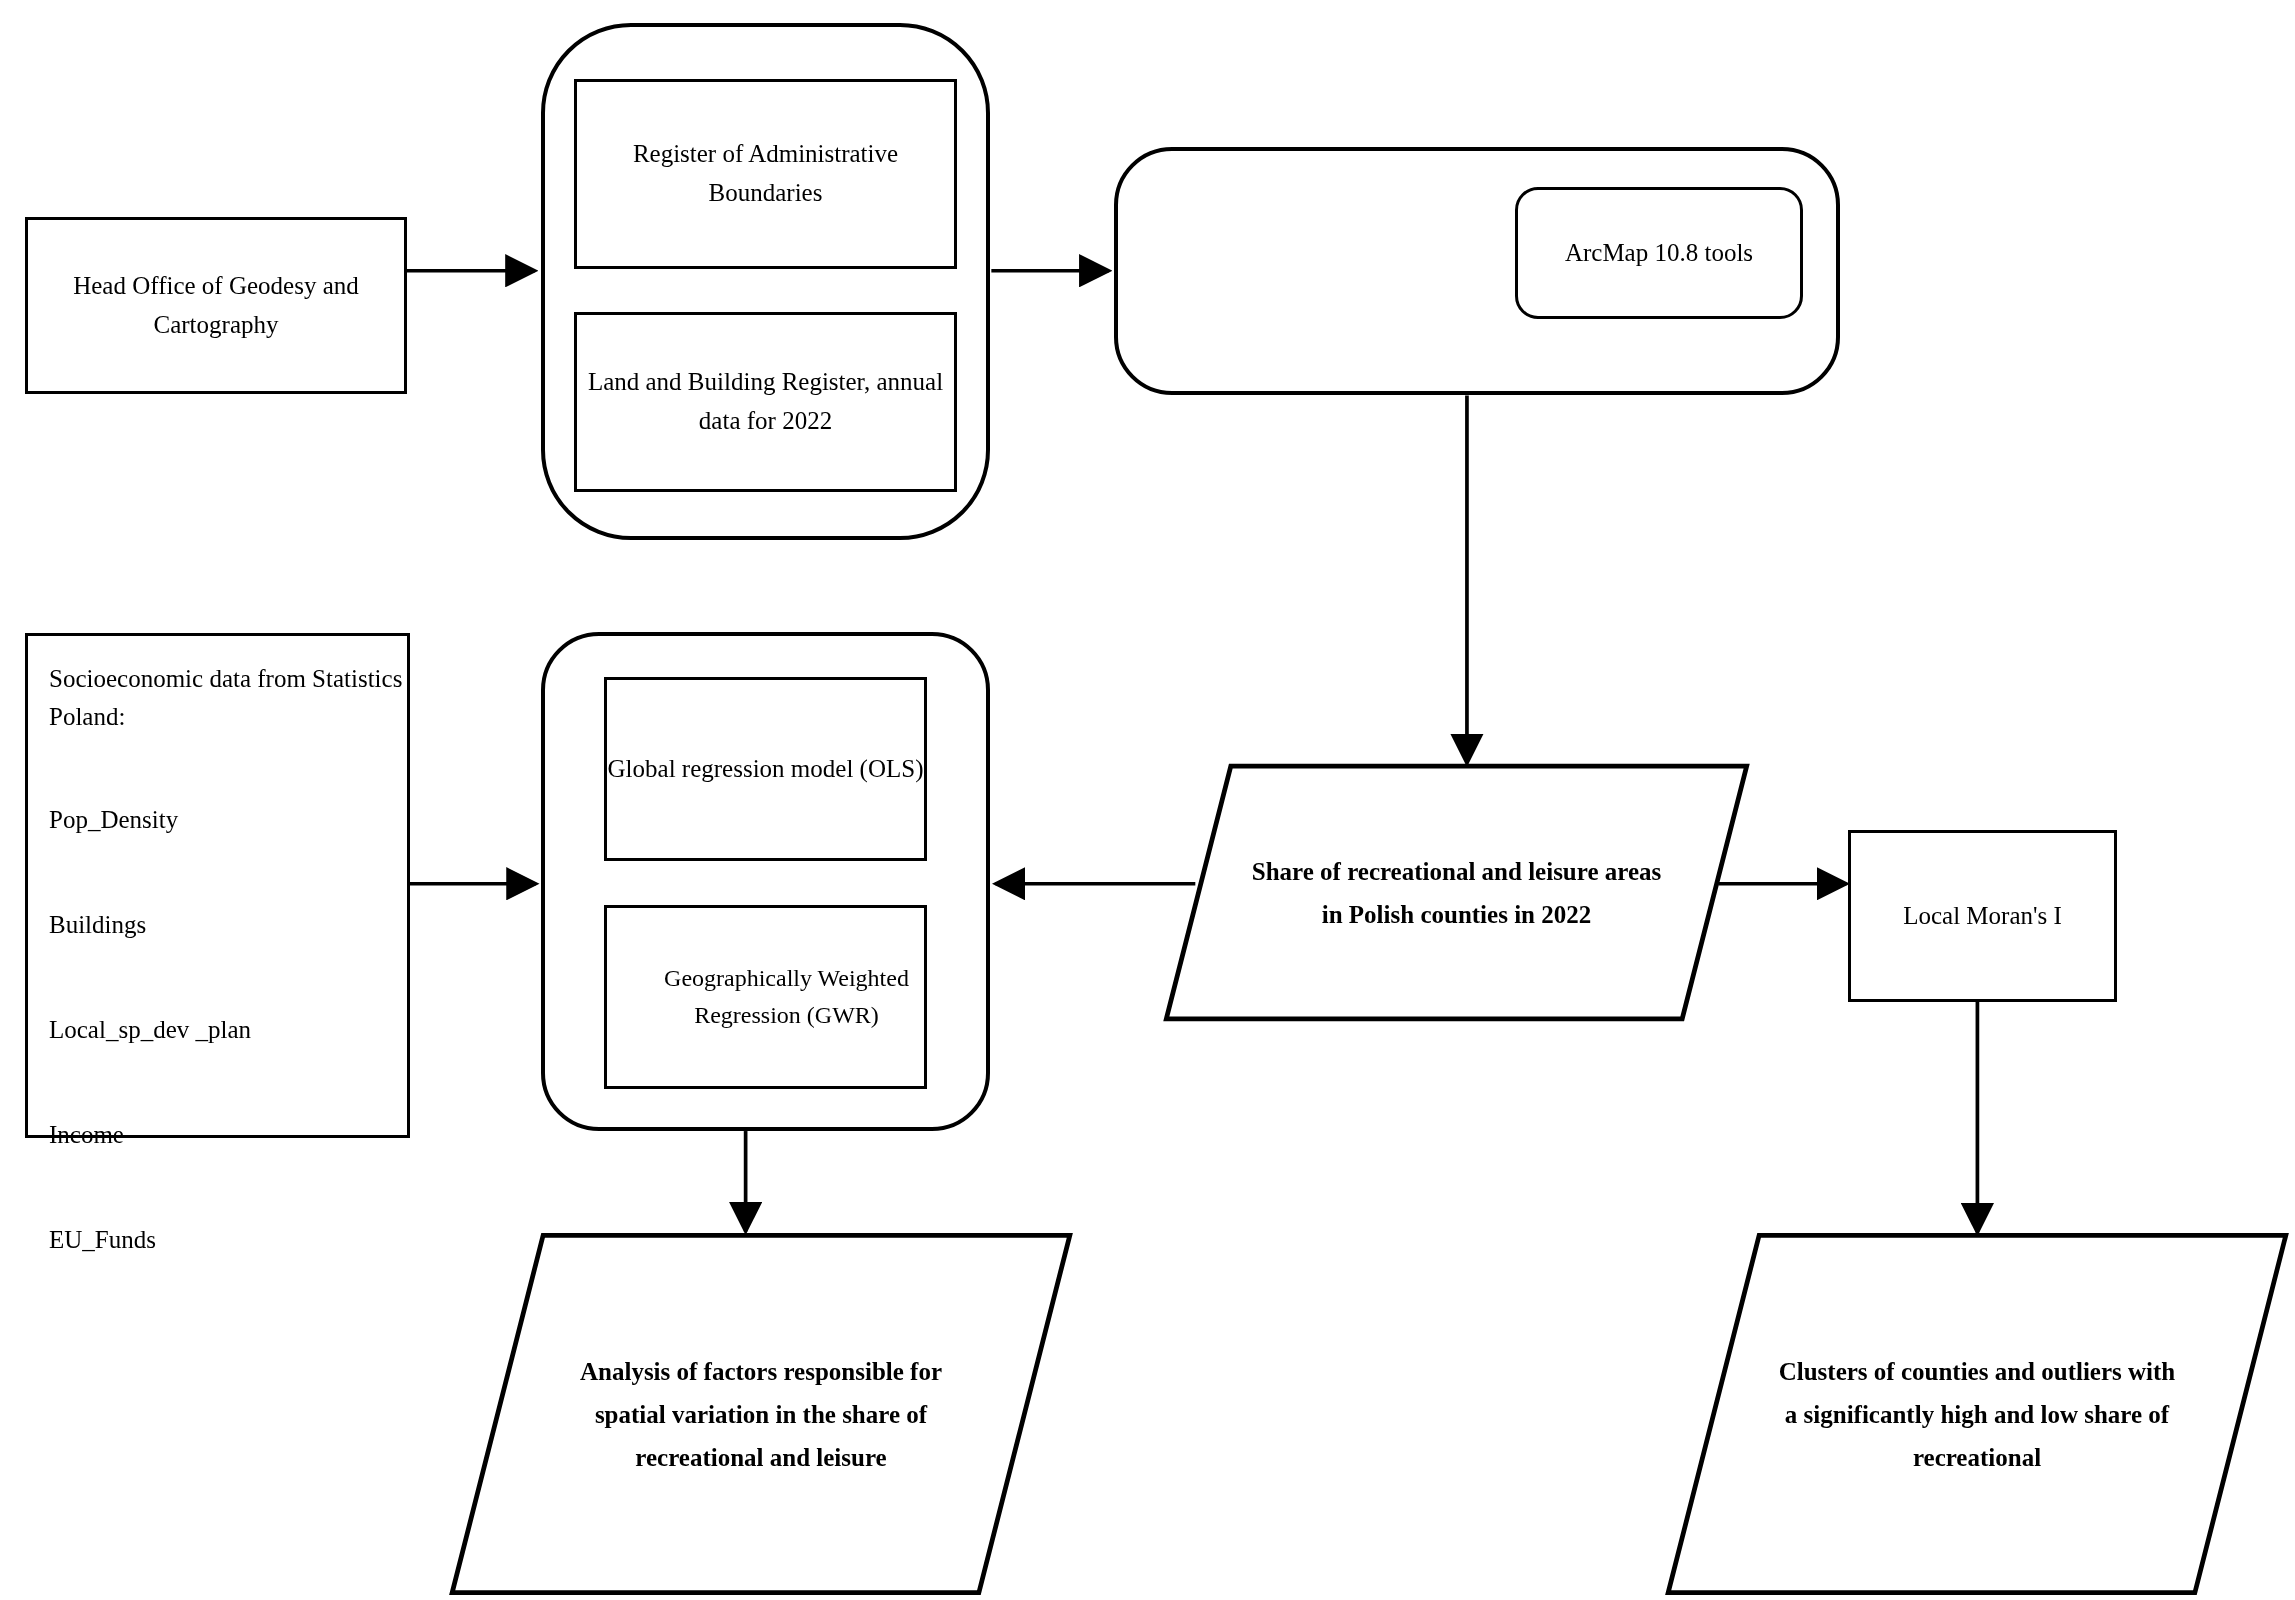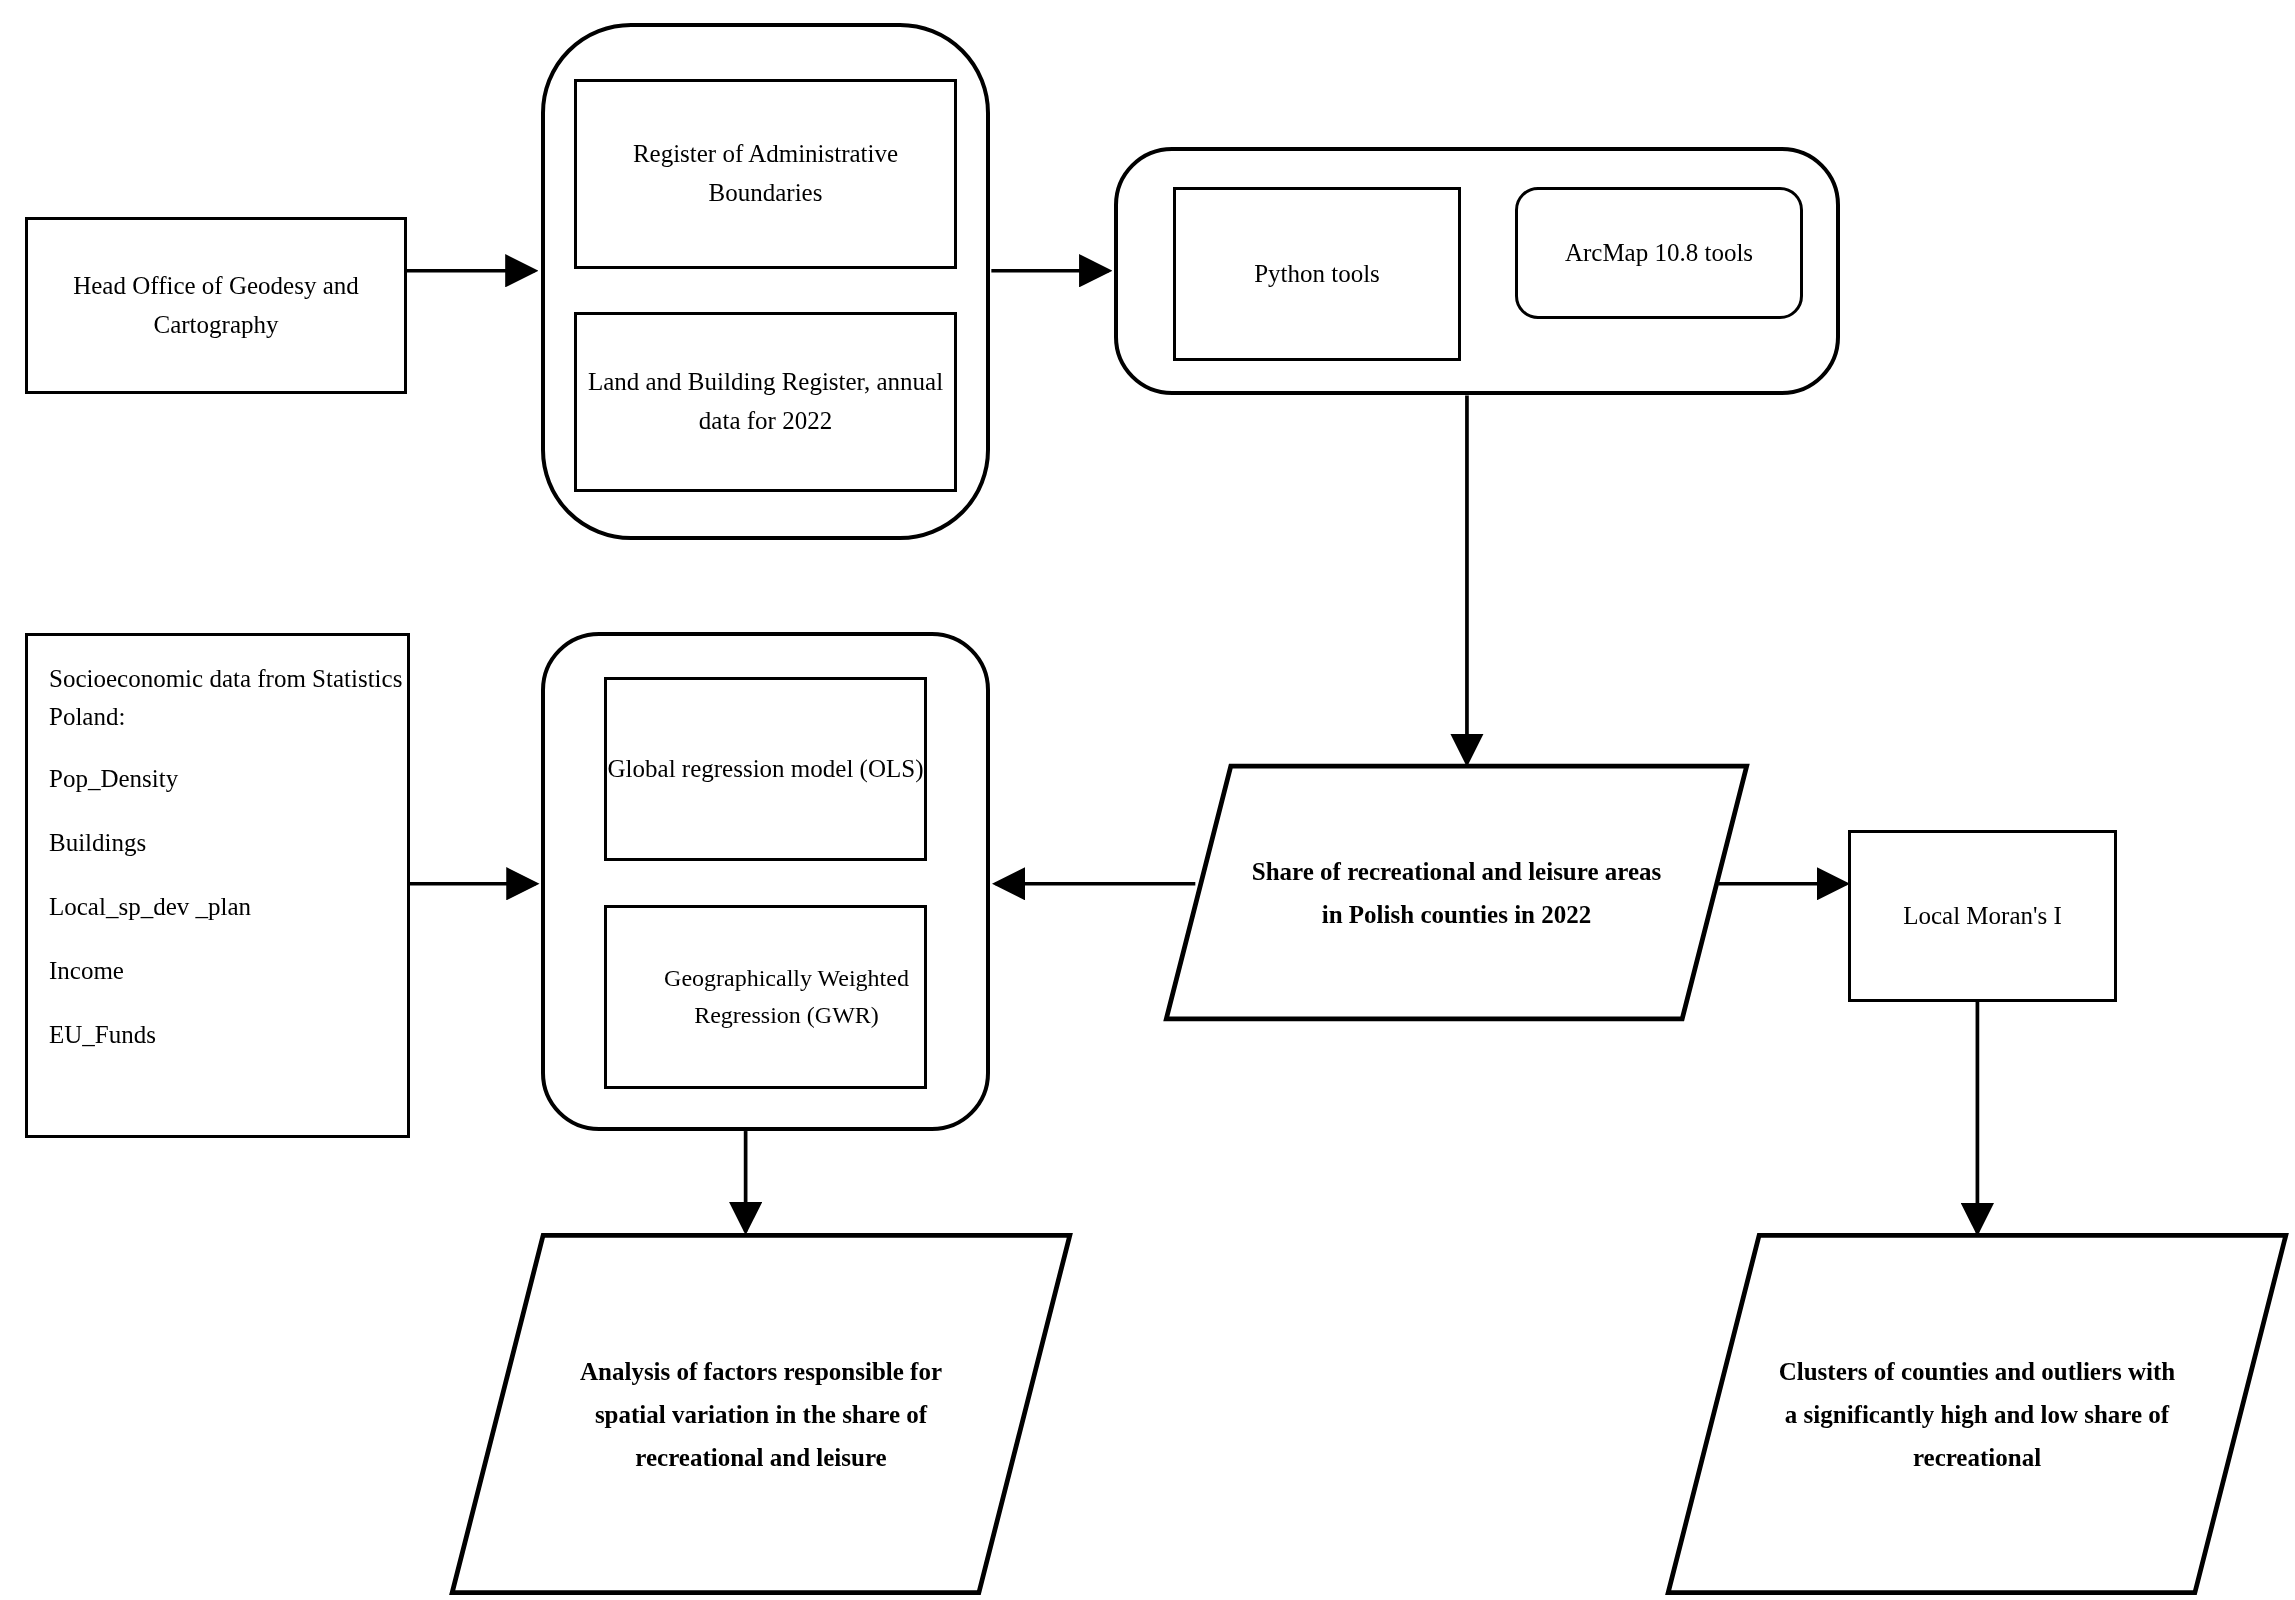--- a/index.html
+++ b/index.html
@@ -40,20 +40,21 @@
     display:flex;align-items:center;justify-content:center;
     text-align:center;
   }
   .inner .txt{line-height:1.55;}
 
   
   .listbox{
     border:3.7px solid #000;background:#fff;box-sizing:border-box;
     display:flex;flex-direction:column;justify-content:flex-start;
     padding:24px 0 0 21px;
+    gap:41px;
   }
   .listbox .line{line-height:1.5;margin-bottom:26.4px;text-align:left;}
   .listbox .line.first{margin-bottom:25px;}
 
   
   .para{position:absolute;}
   .para svg{position:absolute;left:0;top:0;}
   .para .ptxt{
     position:absolute;left:0;top:0;width:100%;height:100%;
     display:flex;align-items:center;justify-content:center;
@@ -102,23 +103,20 @@
   <div class="node round pill" style="left:541px;top:15px;width:449px;height:517px;margin-top:8px;">
     <div class="inner" style="left:29px;top:52px;width:383px;height:190px;">
       <span class="txt fs-48">Register of Administrative Boundaries</span>
     </div>
     <div class="inner" style="left:29px;top:285px;width:383px;height:180px;">
       <span class="txt fs-48">Land and Building Register, annual data for 2022</span>
     </div>
   </div>
 
   <div class="node round" style="left:1114px;top:147px;width:726px;height:248px;">
-    <div class="inner" style="left:55px;top:36px;width:288px;height:174px;">
-      <span class="txt fs-48">Python tools</span>
-    </div>
     <div class="inner" style="left:397px;top:36px;width:288px;height:132px;border-radius:23px;">
       <span class="txt fs-48">ArcMap 10.8 tools</span>
     </div>
   </div>
 
   <div class="node listbox" style="left:25px;top:633px;width:385px;height:505px;">
     <div class="line first fs-48">Socioeconomic data from Statistics Poland:</div>
     <div class="line fs-48">Pop_Density</div>
     <div class="line fs-48">Buildings</div>
     <div class="line fs-48">Local_sp_dev _plan</div>

